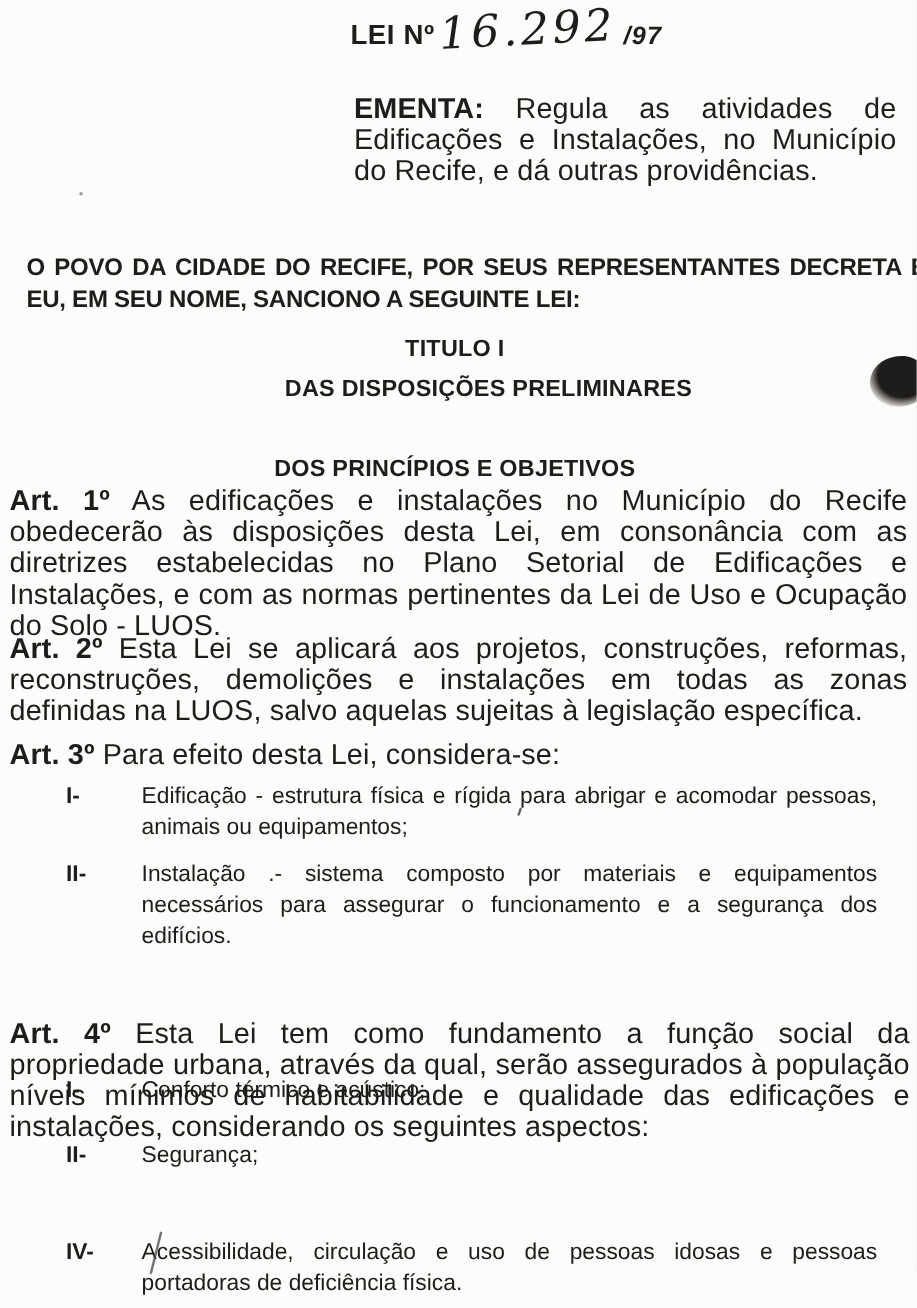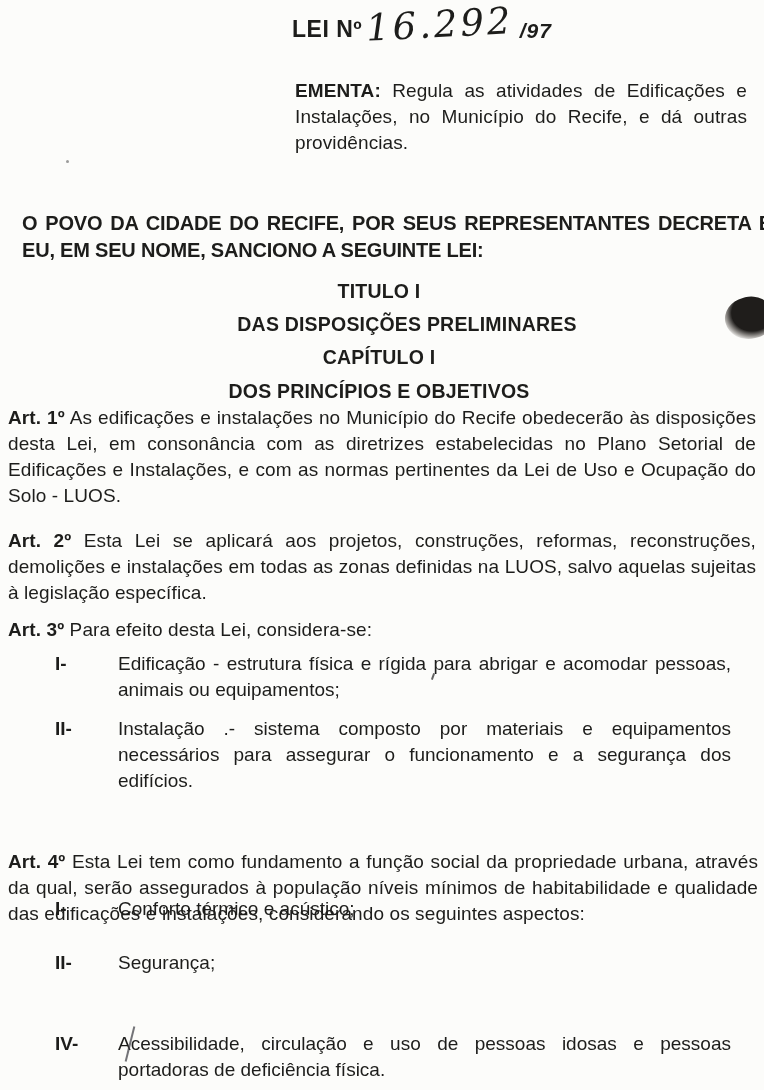--- a/index.html
+++ b/index.html
@@ -11,21 +11,21 @@
     background:#fcfcfa;
     overflow:hidden;
     font-family:"Liberation Sans", sans-serif;
     color:#1d1d1b;
     -webkit-font-smoothing:antialiased;
   }
   .abs{position:absolute;}
   .b{font-weight:700;}
   .para{
     margin:0;
-    font-size:19px;
+    font-size:24px;
     line-height:26px;
     text-align:justify;
     text-align-last:left;
     letter-spacing:.1px;
   }
   
   .lei-line{
     top:6px;left:292px;
     display:flex;align-items:flex-end;white-space:nowrap;
   }
@@ -118,21 +118,20 @@
   <div class="abs ementa">
     <p class="para"><span class="b">EMENTA:</span> <span>Regula as atividades de Edificações e Instalações, no Município do Recife, e dá outras providências.</span></p>
   </div>
 
   <div class="abs preamble">
     <p class="para">O POVO DA CIDADE DO RECIFE, POR SEUS REPRESENTANTES DECRETA E EU, EM SEU NOME, SANCIONO A SEGUINTE LEI:</p>
   </div>
 
   <p class="abs heading h1">TITULO I</p>
   <p class="abs heading h2">DAS DISPOSIÇÕES PRELIMINARES</p>
-  <p class="abs heading h3">CAPÍTULO I</p>
   <p class="abs heading h4">DOS PRINCÍPIOS E OBJETIVOS</p>
 
   <div class="abs art1">
     <p class="para"><span class="b">Art. 1º</span> <span>As edificações e instalações no Município do Recife obedecerão às disposições desta Lei, em consonância com as diretrizes estabelecidas no Plano Setorial de Edificações e Instalações, e com as normas pertinentes da Lei de Uso e Ocupação do Solo - LUOS.</span></p>
   </div>
 
   <div class="abs art2">
     <p class="para"><span class="b">Art. 2º</span> <span>Esta Lei se aplicará aos projetos, construções, reformas, reconstruções, demolições e instalações em todas as zonas definidas na LUOS, salvo aquelas sujeitas à legislação específica.</span></p>
   </div>
 

